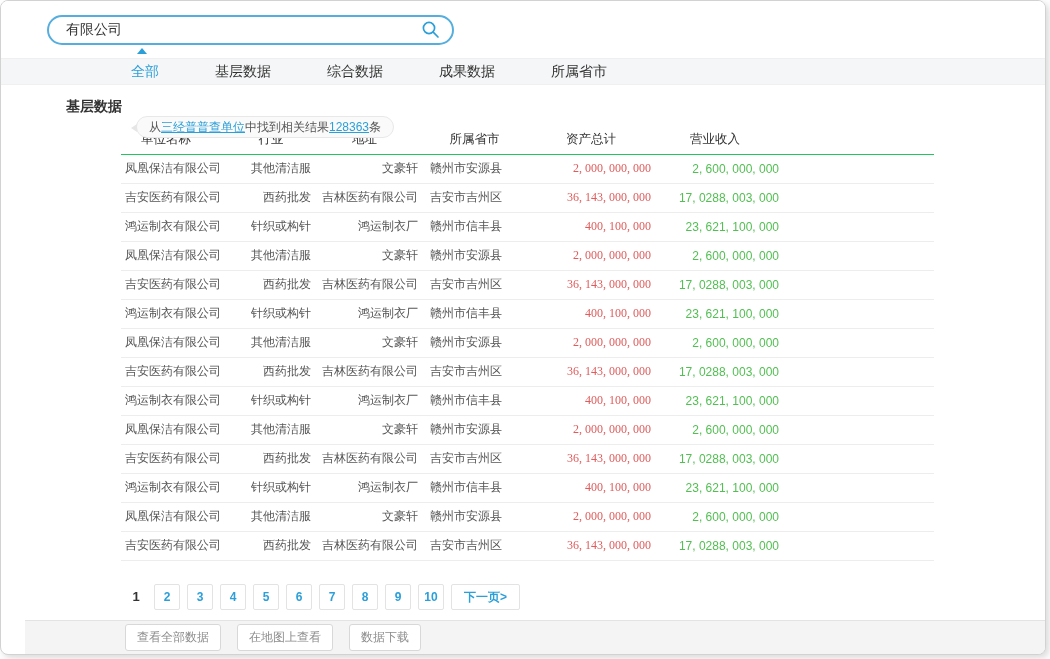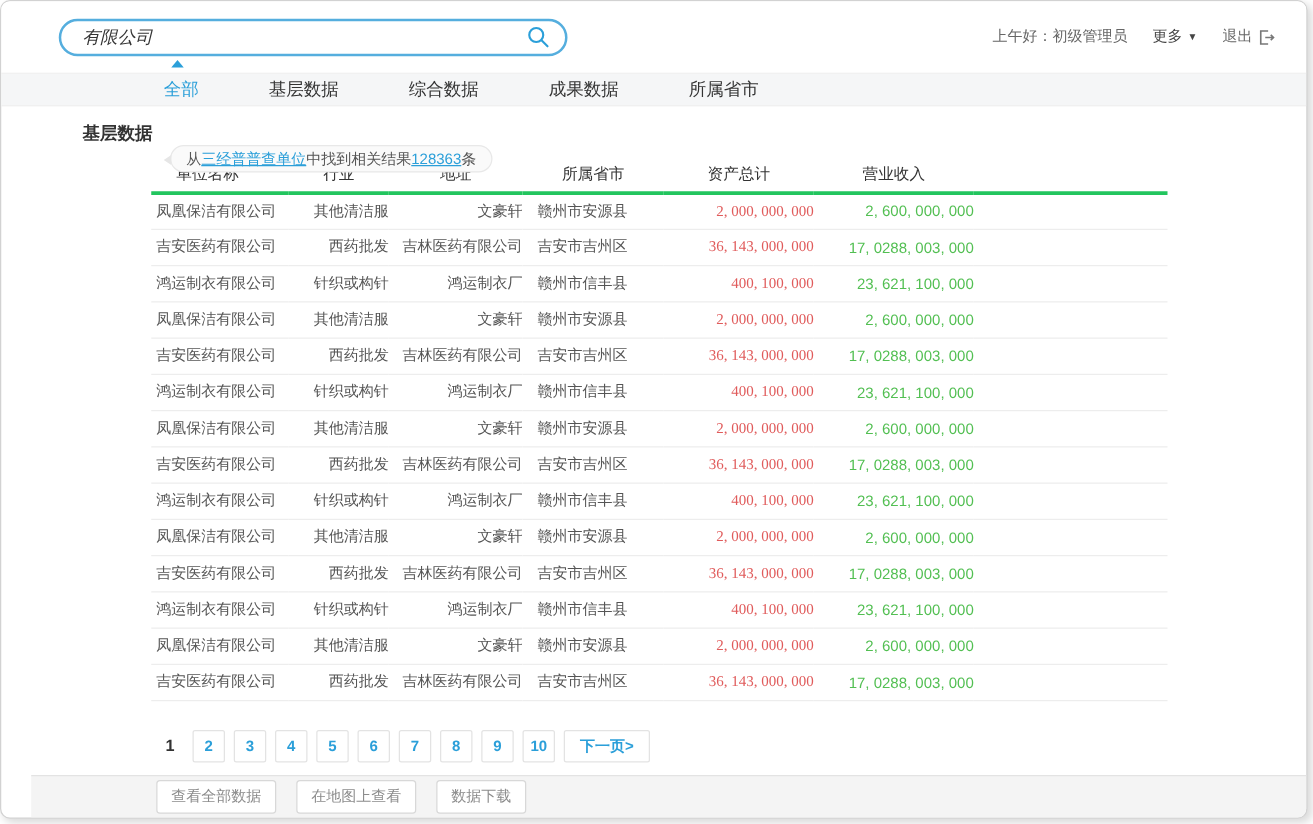--- a/index.html
+++ b/index.html
@@ -6,21 +6,21 @@
   html,body { width:1050px; height:659px; background:#fff; font-family:"Liberation Sans","DejaVu Sans",sans-serif; }
   .window { position:absolute; top:0; left:0; width:1046px; height:655px; background:#fff;
             border:1px solid #d2d2d2; border-radius:8px; box-shadow:3px 3px 7px rgba(0,0,0,.15); overflow:hidden; }
 
   
   .header { position:relative; height:57px; display:flex; align-items:center; padding-left:30px; background:#fff; }
   .logo { display:flex; align-items:center; gap:9px; }
   .logo-text { font-size:24px; color:#2b9fd9; letter-spacing:1px; }
   .searchbox { margin-left:16px; width:407px; height:30px; border:2px solid #55aede; border-radius:16px;
                display:flex; align-items:center; padding:0 12px 0 17px; }
-  .searchbox input { border:none; outline:none; flex:1; font-size:14px; color:#333; background:transparent;font-style:italic; }
+  .searchbox input { border:none; outline:none; flex:1; font-size:14px; color:#333; background:transparent; }
   .header-right { position:absolute; right:25px; top:0; height:57px; display:flex; align-items:center; gap:20px;
                   font-size:12px; color:#666; }
   .hr-item { display:flex; align-items:center; gap:4px; cursor:pointer; color:#666; }
   .hr-more { color:#444; }
   .caret-down { font-size:8px; color:#444; }
   .search-pointer { position:absolute; left:136px; top:47px; width:0; height:0;
                     border-left:5px solid transparent; border-right:5px solid transparent;
                     border-bottom:6px solid #2b9fd9; }
 
   
@@ -35,21 +35,21 @@
   .summary-pill { position:relative; background:#fafafa; border:1px solid #e8e8e8; border-radius:11px;
                   height:22px; line-height:20px; padding:0 12px; font-size:12px; color:#555;margin-top:40px; }
   .summary-pill::before { content:""; position:absolute; left:-6px; top:7px; width:0; height:0;
                   border-top:4px solid transparent; border-bottom:4px solid transparent;
                   border-right:6px solid #e6e6e6; }
   .summary-link { color:#2b9fd9; text-decoration:underline; cursor:pointer; }
 
   
   table.results { margin:8px 0 0 120px; width:813px; border-collapse:collapse; table-layout:fixed; }
   .results th { height:28px; font-size:12.5px; color:#333; font-weight:normal; text-align:center;
-                border-bottom:3px solid #22c55e; }
+                border-bottom:1px solid #22c55e; }
   .results th.c1 { text-align:left; padding-left:20px; }
   .results td { height:29px; font-size:12px; color:#555; border-bottom:1px solid #ededed; white-space:nowrap; }
   .results td.c1 { text-align:left; padding-left:4px; }
   .results td.c2, .results td.c3 { text-align:right; }
   .results td.c4 { text-align:left; padding-left:12px; }
   .results td.c5 { text-align:right; color:#e05b5b;font-family:Liberation Serif, serif; }
   .results td.c6 { text-align:right; color:#52bf52; }
 
   
   .pagination { display:flex; align-items:center; gap:7px; margin:23px 0 0 124px; }
@@ -73,34 +73,20 @@
   <div class="header">
 
     <div class="searchbox">
       <input type="text" value="有限公司" style="">
       <svg width="19" height="19" viewBox="0 0 19 19">
         <circle cx="8" cy="8" r="5.6" fill="none" stroke="#2b9fd9" stroke-width="1.7"></circle>
         <line x1="12.2" y1="12.2" x2="17" y2="17" stroke="#2b9fd9" stroke-width="1.7" stroke-linecap="round"></line>
       </svg>
     </div>
 
-    <div class="header-right">
-      <span>上午好：初级管理员</span>
-      <span class="hr-item hr-more">
-        <span>更多</span>
-        <span class="caret-down">▼</span>
-      </span>
-      <span class="hr-item">
-        <span>退出</span>
-        <svg width="14" height="14" viewBox="0 0 14 14">
-          <path d="M8.5 1.8 H2.6 V12.2 H8.5" fill="none" stroke="#777" stroke-width="1.3"></path>
-          <path d="M6.2 7 H12.6 M10.6 4.9 L12.8 7 L10.6 9.1" fill="none" stroke="#777" stroke-width="1.3"></path>
-        </svg>
-      </span>
-    </div>
 
     <div class="search-pointer"></div>
   </div>
 
   <div class="tab-bar">
       <div class="tab active">全部</div>
       <div class="tab">基层数据</div>
       <div class="tab">综合数据</div>
       <div class="tab">成果数据</div>
       <div class="tab">所属省市</div>

